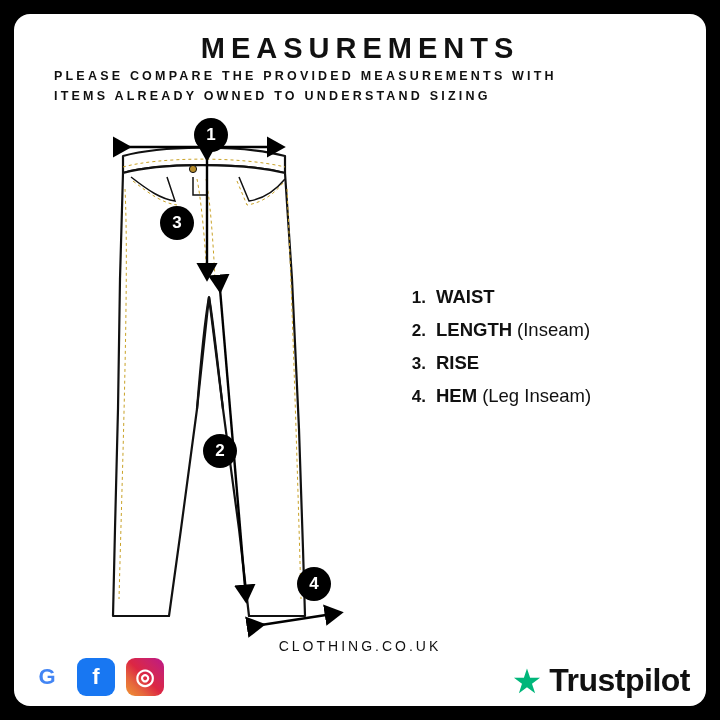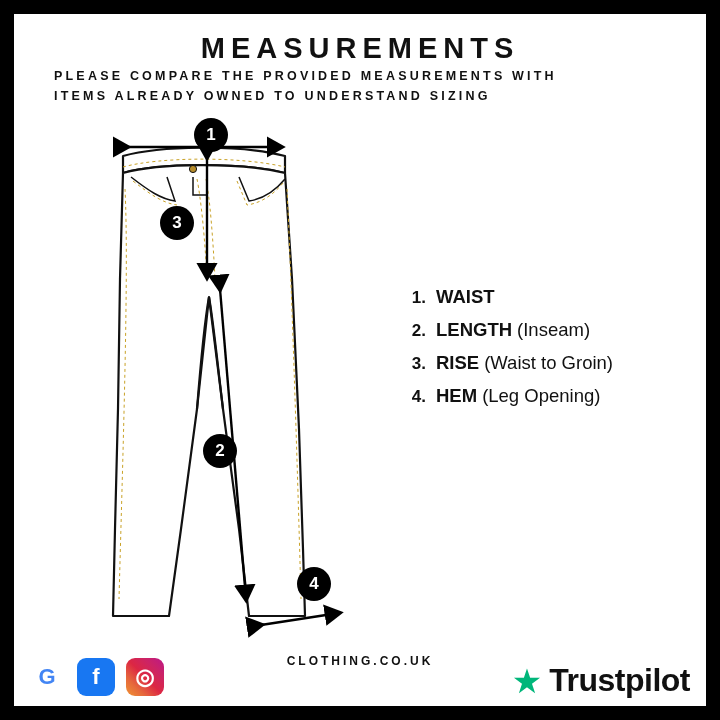--- a/index.html
+++ b/index.html
@@ -13,20 +13,21 @@
     position:relative;
     width:720px;height:720px;
     background:#000;
   }
   .card{
     position:absolute;
     left:14px;top:14px;
     width:692px;height:692px;
     background:#ffffff;
     overflow:hidden;
+    border-radius:16px;
   }
   
   .title{
     position:absolute;
     left:0;right:0;top:18px;
     text-align:center;
     font-size:29px;
     font-weight:bold;
     letter-spacing:6px;
     color:#111;
@@ -93,25 +94,24 @@
     left:0;right:0;top:622px;
     text-align:center;
   }
   .brand-name{
     font-size:32px;
     font-weight:bold;
     letter-spacing:7px;
     color:#111;
   }
   .brand-sub{
-    font-size:12px;
+    font-size:14px;
     letter-spacing:3px;
     color:#111;
-    margin-top:18px;
-    font-weight:bold;
+    margin-top:2px;
   }
   .socials{
     position:absolute;
     left:14px;top:644px;
     display:flex;
     gap:11px;
     align-items:center;
   }
   .social{
     width:38px;height:38px;
@@ -214,26 +214,25 @@
         <span class="legend-term">WAIST</span>
       </div>
       <div class="legend-row">
         <span class="legend-num">2.</span>
         <span class="legend-term">LENGTH</span>
         <span class="legend-desc">(Inseam)</span>
       </div>
       <div class="legend-row">
         <span class="legend-num">3.</span>
         <span class="legend-term">RISE</span>
-        <span class="legend-desc">(Waist to Groin)</span>
       </div>
       <div class="legend-row">
         <span class="legend-num">4.</span>
         <span class="legend-term">HEM</span>
-        <span class="legend-desc">(Leg Opening)</span>
+        <span class="legend-desc">(Leg Inseam)</span>
       </div>
     </div>
 
     <div class="brand">
       <div class="brand-sub">CLOTHING.CO.UK</div>
     </div>
 
     <div class="socials">
       <div class="social s-google">G</div>
       <div class="social s-facebook">f</div>

